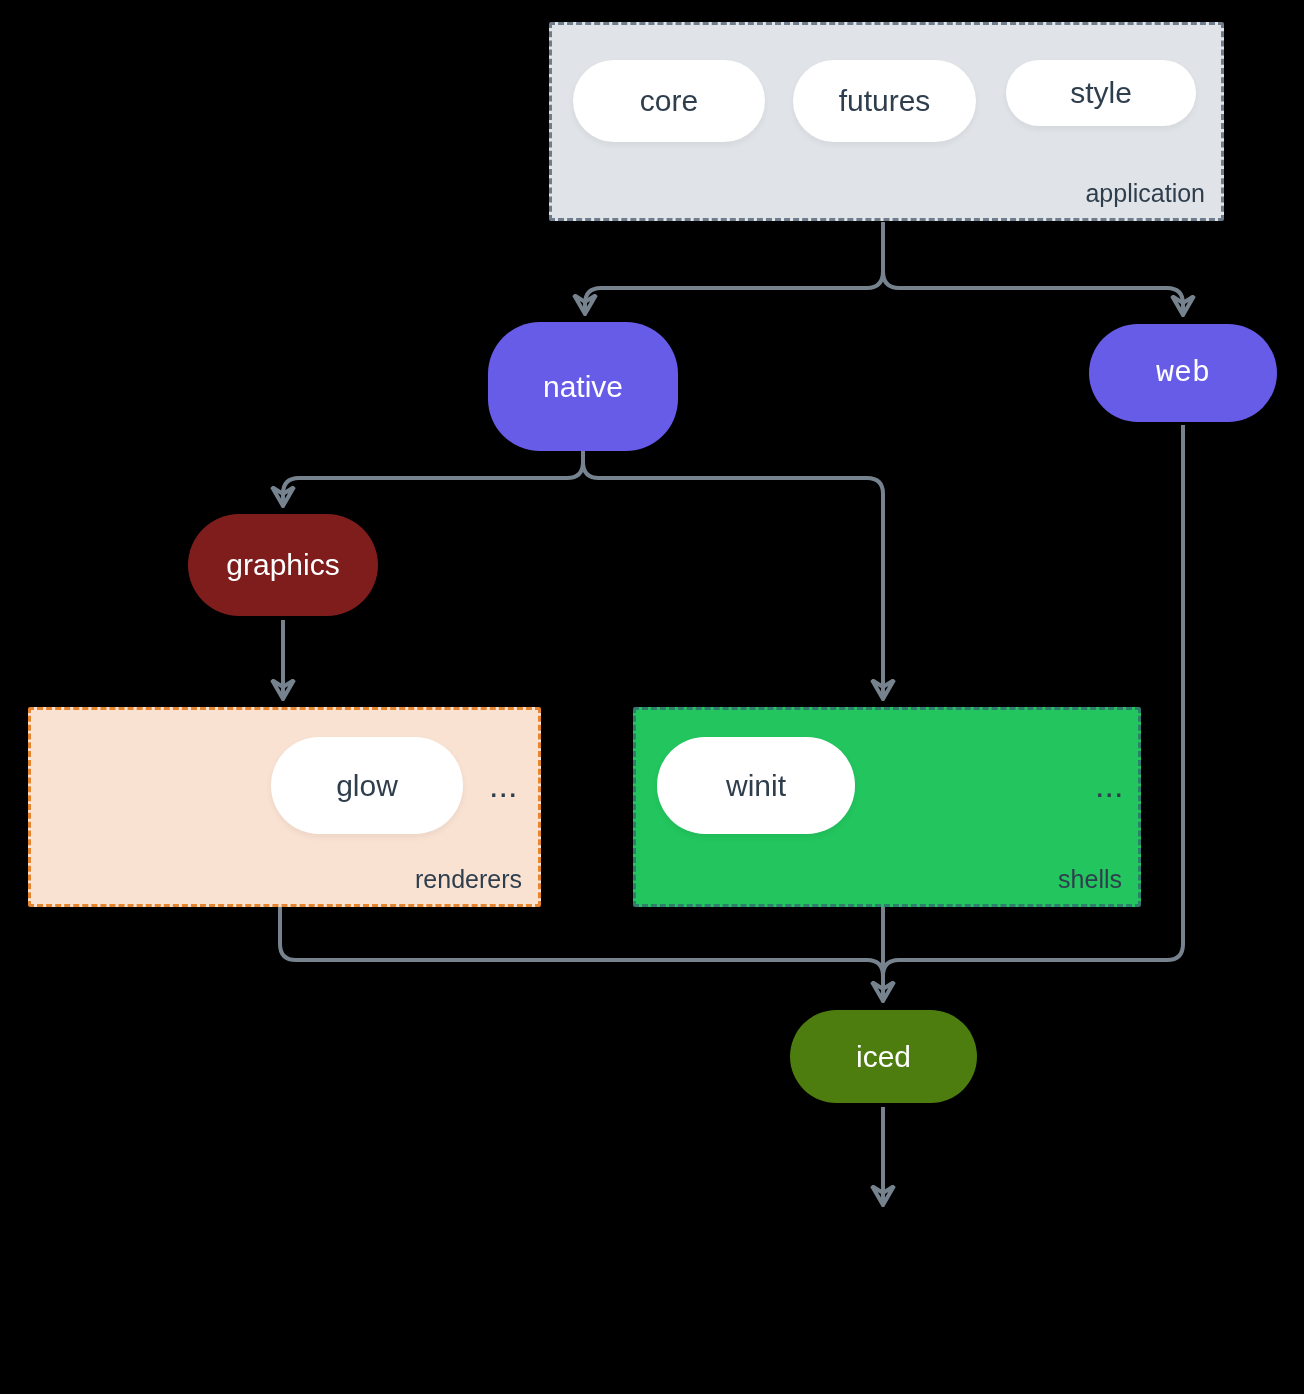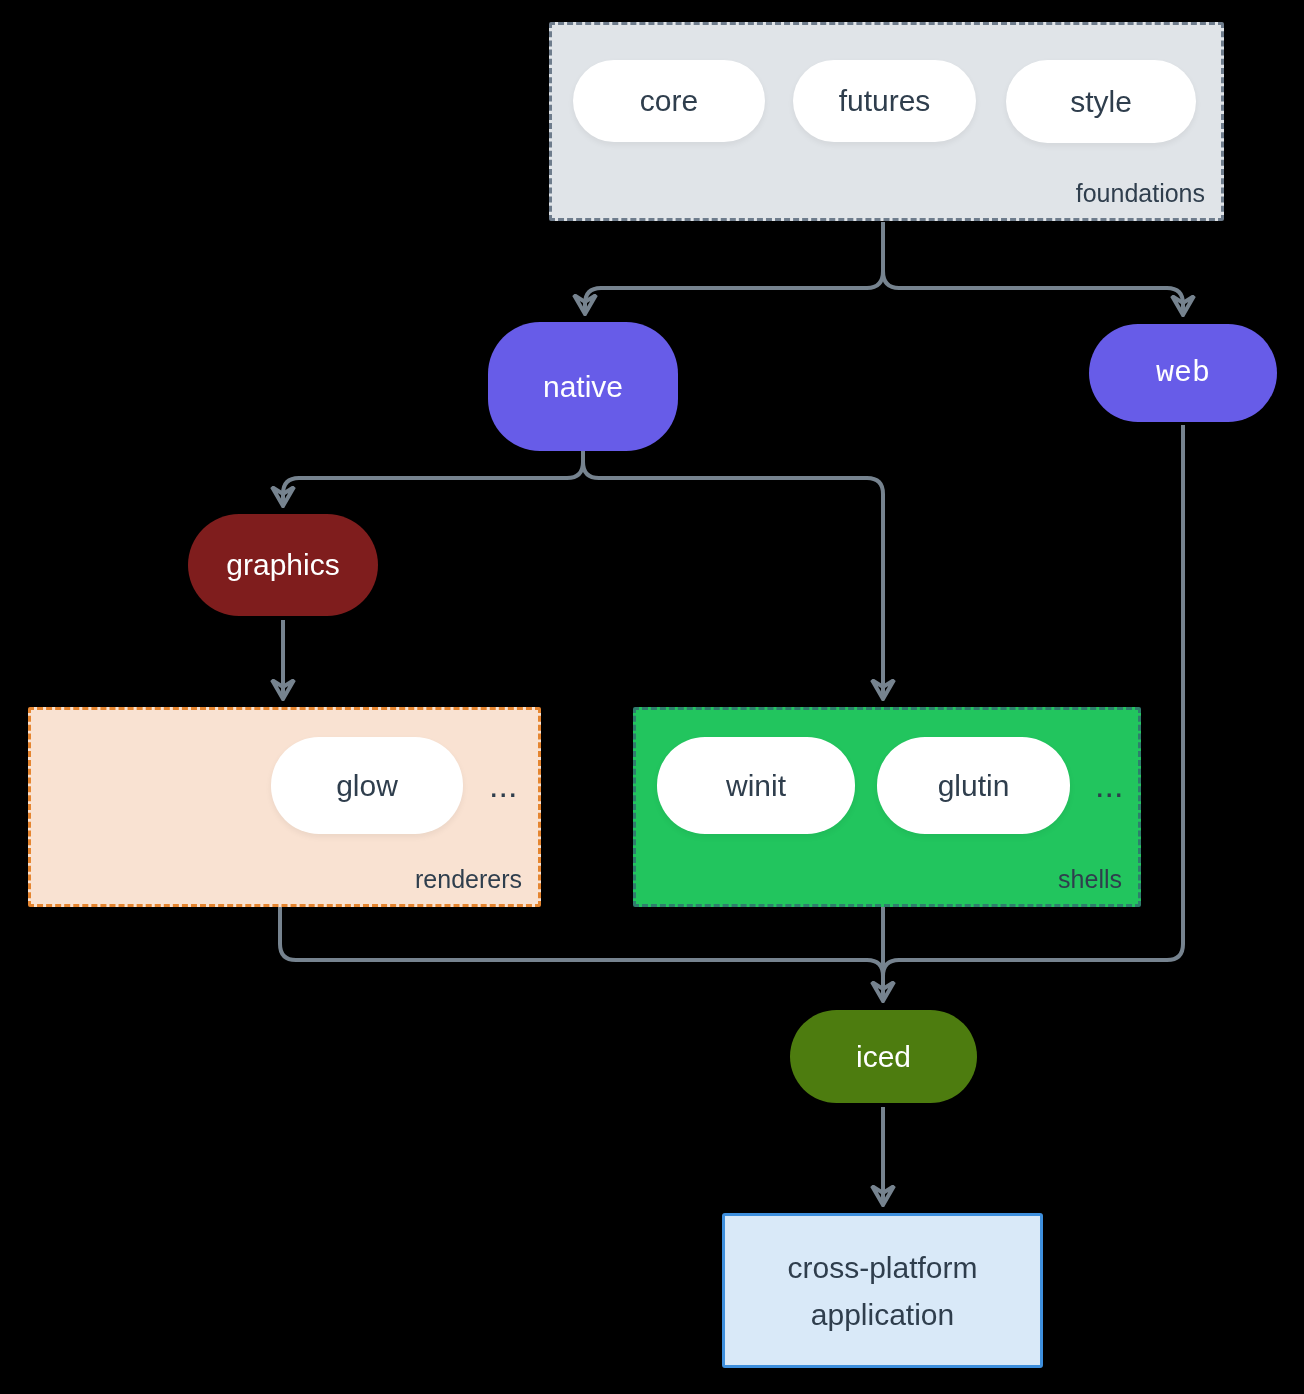--- a/index.html
+++ b/index.html
@@ -55,21 +55,21 @@
     border-radius: 48px;
     box-shadow: 0 3px 6px rgba(0,0,0,0.06);
   }
   .pill-purple { background: #675ce8; color: #ffffff; border-radius: 52px; }
   .pill-orange { background: #7f1d1d; color: #ffffff; border-radius: 52px; }
   .pill-blue   { background: #4d7c0f; color: #ffffff; border-radius: 48px; align-items: center; }
 
   
   .p-core    { left: 21px;  top: 35px; width: 192px; height: 82px; }
   .p-futures { left: 241px; top: 35px; width: 183px; height: 82px; }
-  .p-style   { left: 454px; top: 35px; width: 190px; height: 83px; }
+  .p-style   { left: 454px; top: 35px; width: 190px; height: 66px; }
 
   
   .p-wgpu { left: 22px;  top: 27px; width: 192px; height: 97px; }
   .p-glow { left: 240px; top: 27px; width: 192px; height: 97px; }
 
   
   .p-winit  { left: 21px;  top: 27px; width: 198px; height: 97px; }
   .p-glutin { left: 241px; top: 27px; width: 193px; height: 97px; }
 
   .ellipsis {
@@ -132,21 +132,21 @@
   <div class="group group-foundations">
     <div class="pill pill-white p-core">
       <span>core</span>
     </div>
     <div class="pill pill-white p-futures">
       <span>futures</span>
     </div>
     <div class="pill pill-white p-style">
       <span>style</span>
     </div>
-    <div class="group-label">foundations</div>
+    <div class="group-label">application</div>
   </div>
 
   <div class="pill pill-purple n-native">
     <span>native</span>
   </div>
   <div class="pill pill-purple n-web">
     <span>web</span>
   </div>
 
   <div class="pill pill-orange n-graphics">
@@ -158,28 +158,22 @@
       <span>glow</span>
     </div>
     <div class="ellipsis e-renderers">...</div>
     <div class="group-label">renderers</div>
   </div>
 
   <div class="group group-shells">
     <div class="pill pill-white p-winit">
       <span>winit</span>
     </div>
-    <div class="pill pill-white p-glutin">
-      <span>glutin</span>
-    </div>
     <div class="ellipsis e-shells">...</div>
     <div class="group-label">shells</div>
   </div>
 
   <div class="pill pill-blue n-iced">
     <span>iced</span>
   </div>
 
-  <div class="app-box">
-    <span>cross-platform application</span>
-  </div>
 
 </div>
 
 </body></html>

